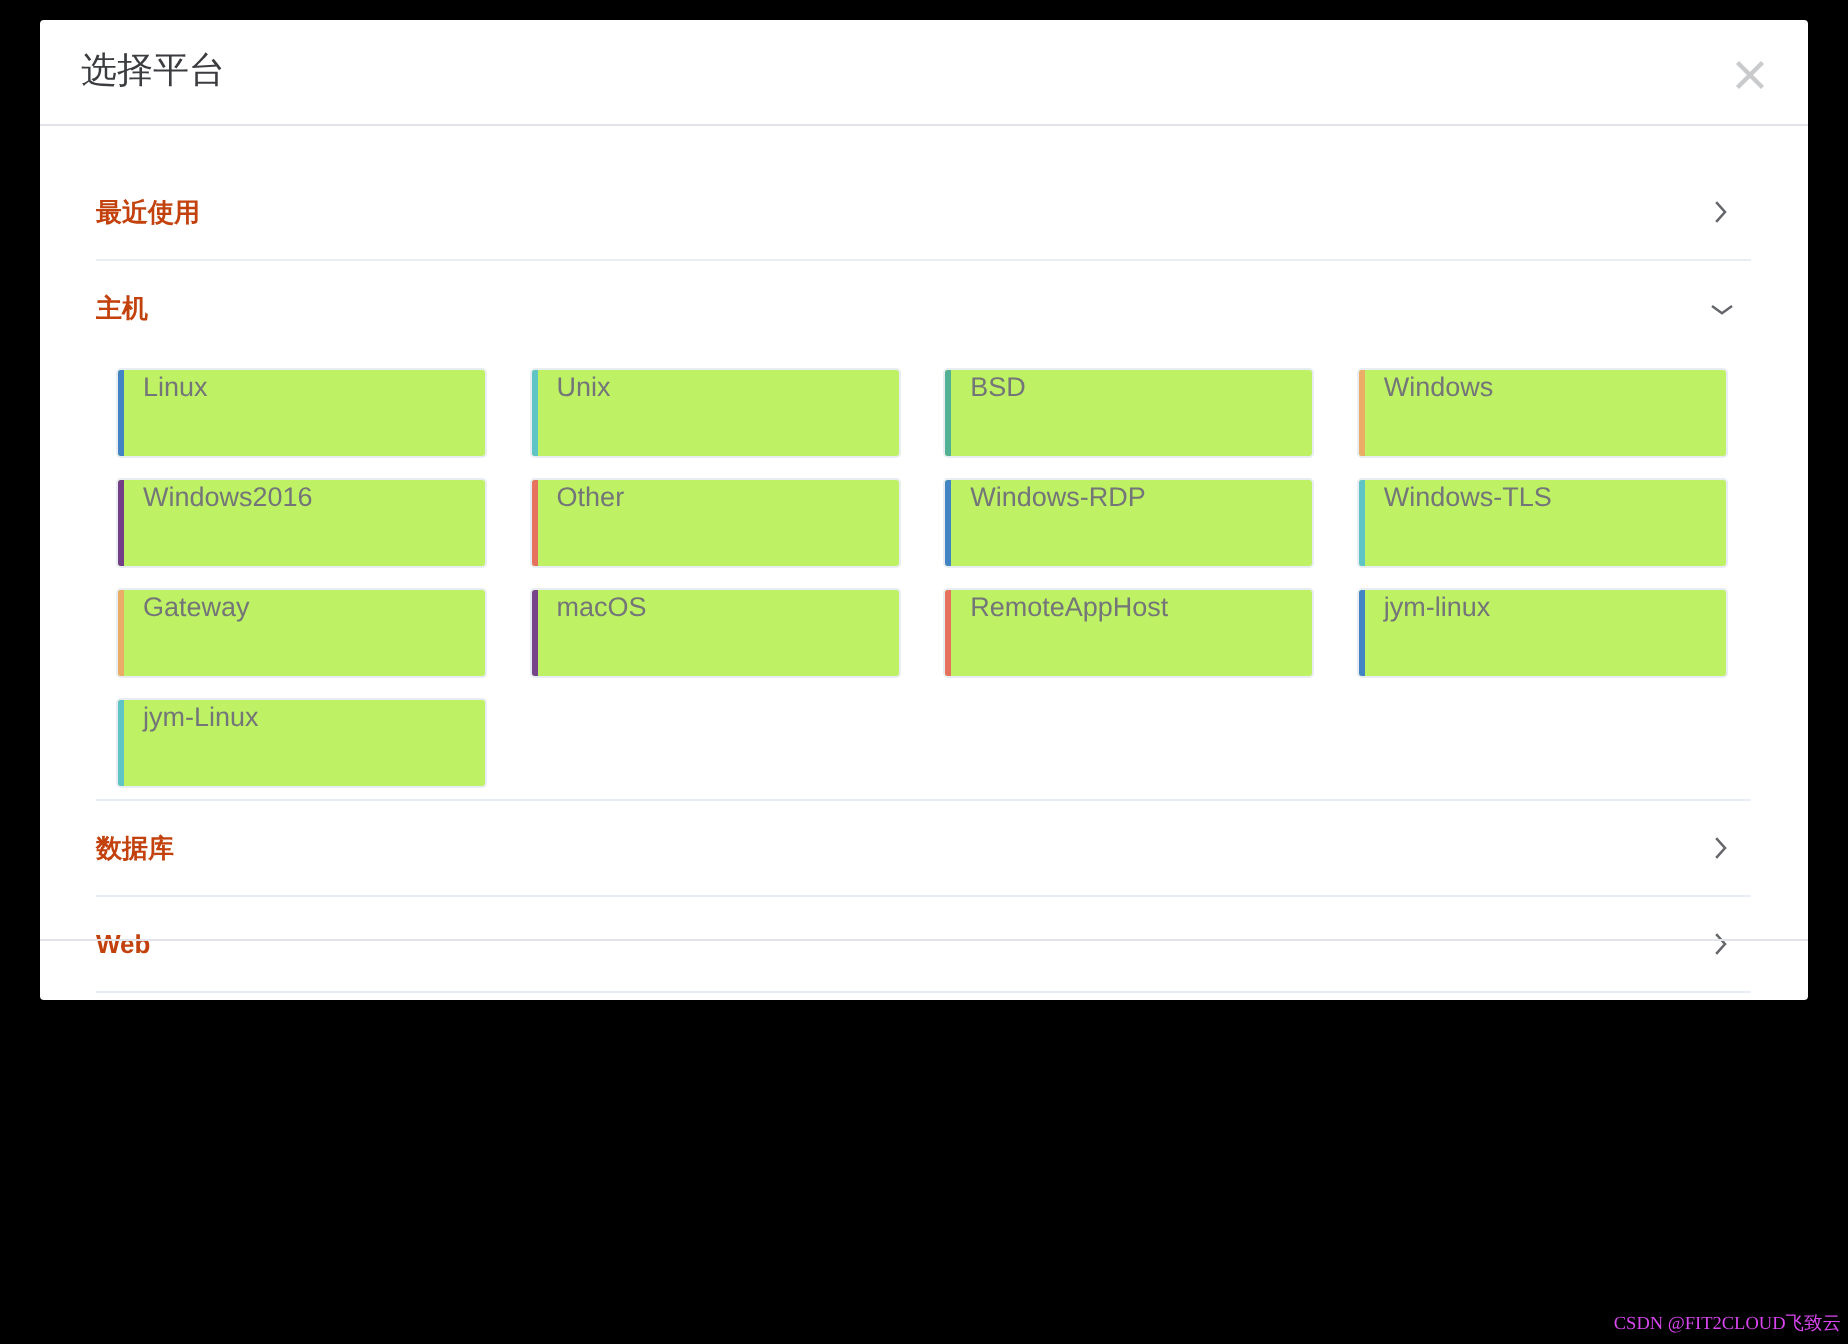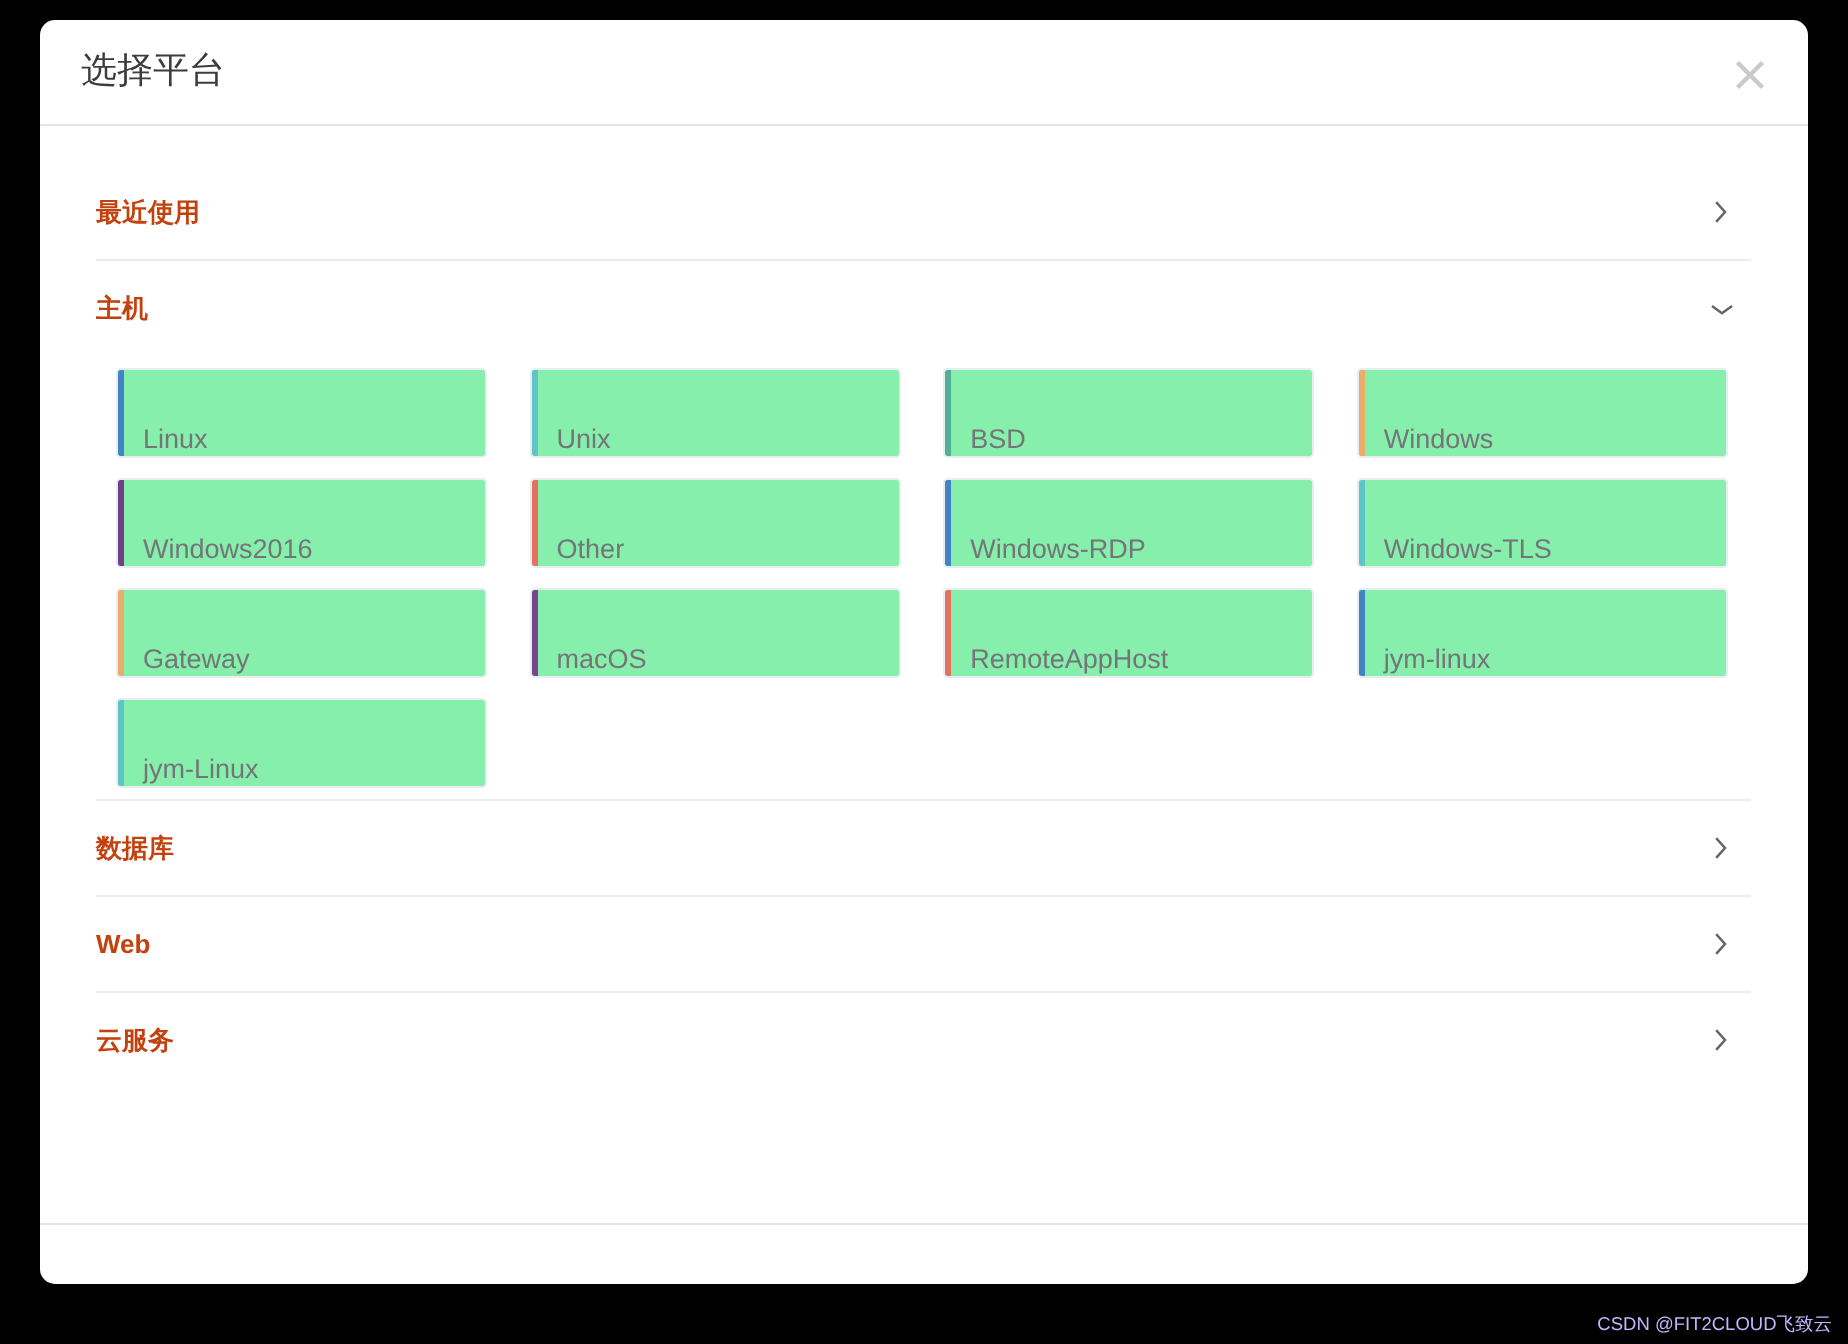--- a/index.html
+++ b/index.html
@@ -13,23 +13,23 @@
     -webkit-font-smoothing: antialiased;
     text-rendering: geometricPrecision;
   }
   #stage { position: relative; width: 1848px; height: 1344px; background: #000; }
   #stage { will-change: transform; }
 
   
   .modal {
     position: absolute;
     left: 40px; top: 20px;
-    width: 1768px; height: 1264px;
+    width: 1768px; height: 980px;
     background: #ffffff;
-    border-radius: 15px;
+    border-radius: 4px;
     overflow: hidden;
   }
 
   
   .modal-header {
     position: relative;
     height: 106px;
     border-bottom: 2px solid #e2e4e9;
   }
   .modal-title {
@@ -86,23 +86,23 @@
     display: grid;
     grid-template-columns: repeat(4, 371px);
     column-gap: 42.6px;
     row-gap: 20px;
   }
   .platform-card {
     position: relative;
     height: 90px;
     border: 2px solid #e8ecf3;
     border-radius: 5px;
-    background: #86efac;
+    background: #bef264;
     display: flex;
-    align-items: flex-end;
+    align-items: flex-start;
     cursor: pointer;
   }
   .platform-card .bar {
     position: absolute;
     left: 0; top: 0;
     width: 6px; height: 86px;
     border-radius: 0;
   }
   .platform-card .label {
     font-size: 27px;
@@ -116,24 +116,25 @@
   .modal-footer {
     position: absolute;
     left: 0; right: 0; bottom: 0;
     height: 61px;
     border-top: 2px solid #e2e4e9;
   }
 
   
   .watermark {
     position: absolute;
-    right: 16px; bottom: 8px;
+    right: 7px; bottom: 8px;
     font-size: 18.5px;
-    color: #c4b5fd;
+    color: #d946ef;
     line-height: 24px;
+    font-family: Liberation Serif, serif;
   }
 </style>
 </head>
 <body>
 
 <div id="stage">
   <div class="modal">
 
     <div class="modal-header">
       <div class="modal-title">选择平台</div>

